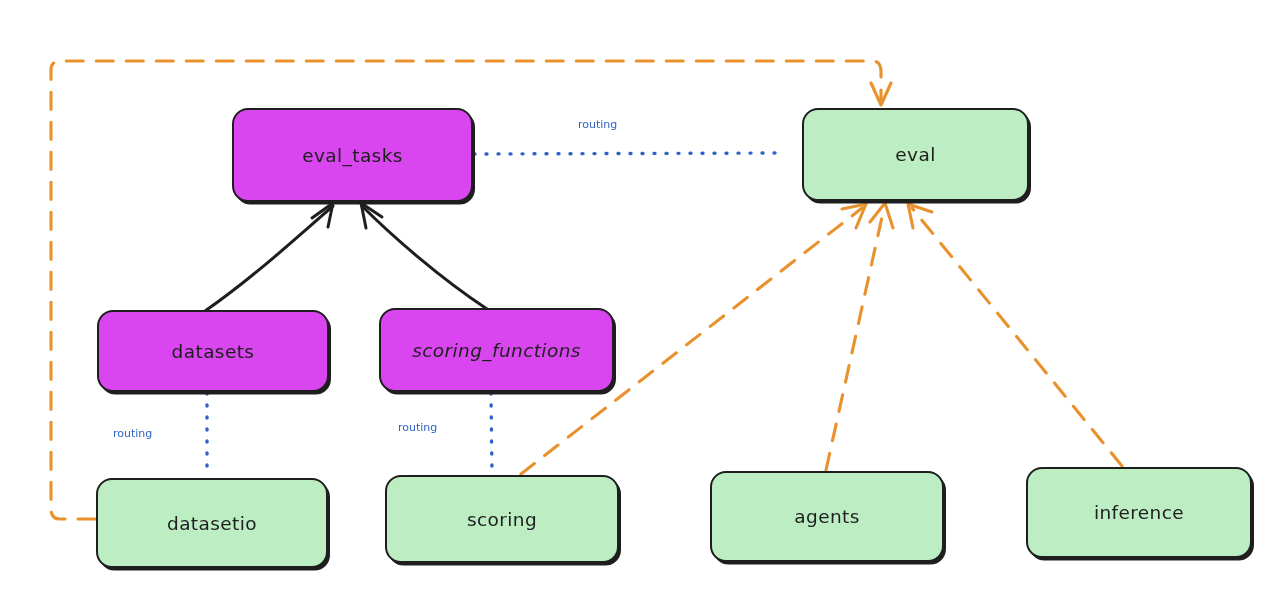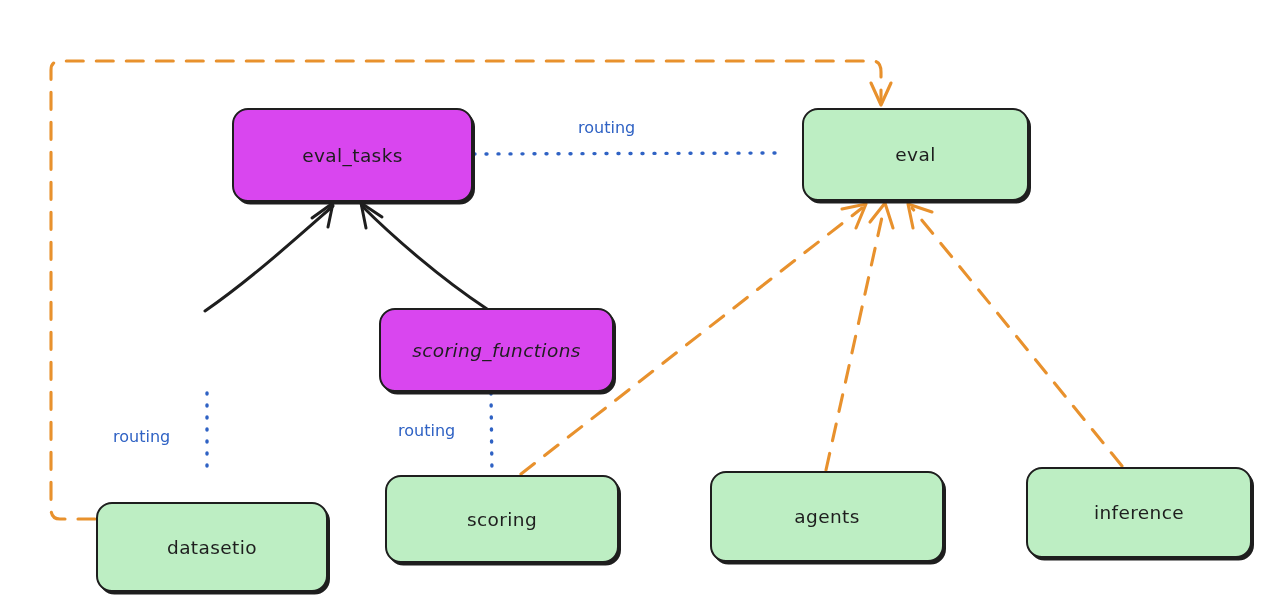--- a/index.html
+++ b/index.html
@@ -44,21 +44,21 @@
     font-family: "DejaVu Sans", sans-serif;
     font-size: 18.5px;
     color: #1e1e1e;
     letter-spacing: 0.4px;
     white-space: nowrap;
     user-select: none;
   }
   .edge-label {
     position: absolute;
     font-family: "DejaVu Sans", sans-serif;
-    font-size: 16px;
+    font-size: 11px;
     color: #2f62c4;
     white-space: nowrap;
     user-select: none;
   }
 </style>
 </head>
 <body>
 
 <div id="canvas">
 
@@ -108,26 +108,29 @@
   </svg>
 
   <div class="node blue" style="left:232px; top:108px; width:241px; height:94px;">
     <span class="node-label">eval_tasks</span>
   </div>
 
   <div class="node green" style="left:786px; top:108px; width:227px; height:93px;margin-left:16px;">
     <span class="node-label">eval</span>
   </div>
 
+  <div class="node blue" style="left:97px; top:310px; width:232px; height:82px;">
+    <span class="node-label">datasets</span>
+  </div>
 
   <div class="node blue" style="left:379px; top:308px; width:235px; height:84px;font-style:italic;">
     <span class="node-label">scoring_functions</span>
   </div>
 
-  <div class="node green" style="left:96px; top:478px; width:232px; height:90px;margin-top:24px;">
+  <div class="node green" style="left:96px; top:478px; width:232px; height:90px;">
     <span class="node-label">datasetio</span>
   </div>
 
   <div class="node green" style="left:385px; top:475px; width:234px; height:88px;">
     <span class="node-label">scoring</span>
   </div>
 
   <div class="node green" style="left:710px; top:471px; width:234px; height:91px;">
     <span class="node-label">agents</span>
   </div>

